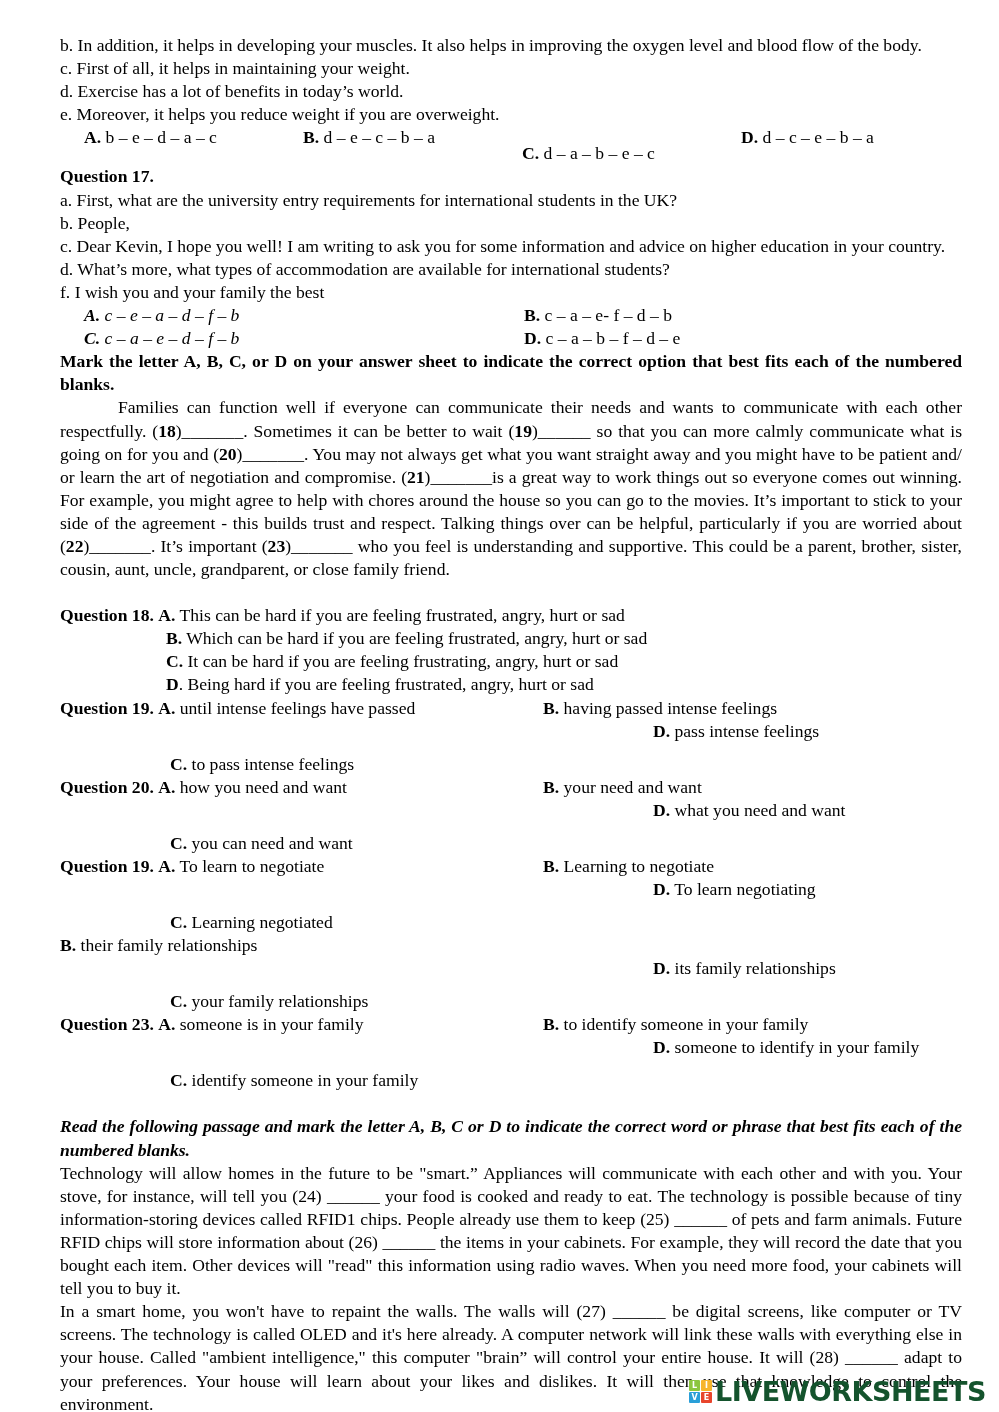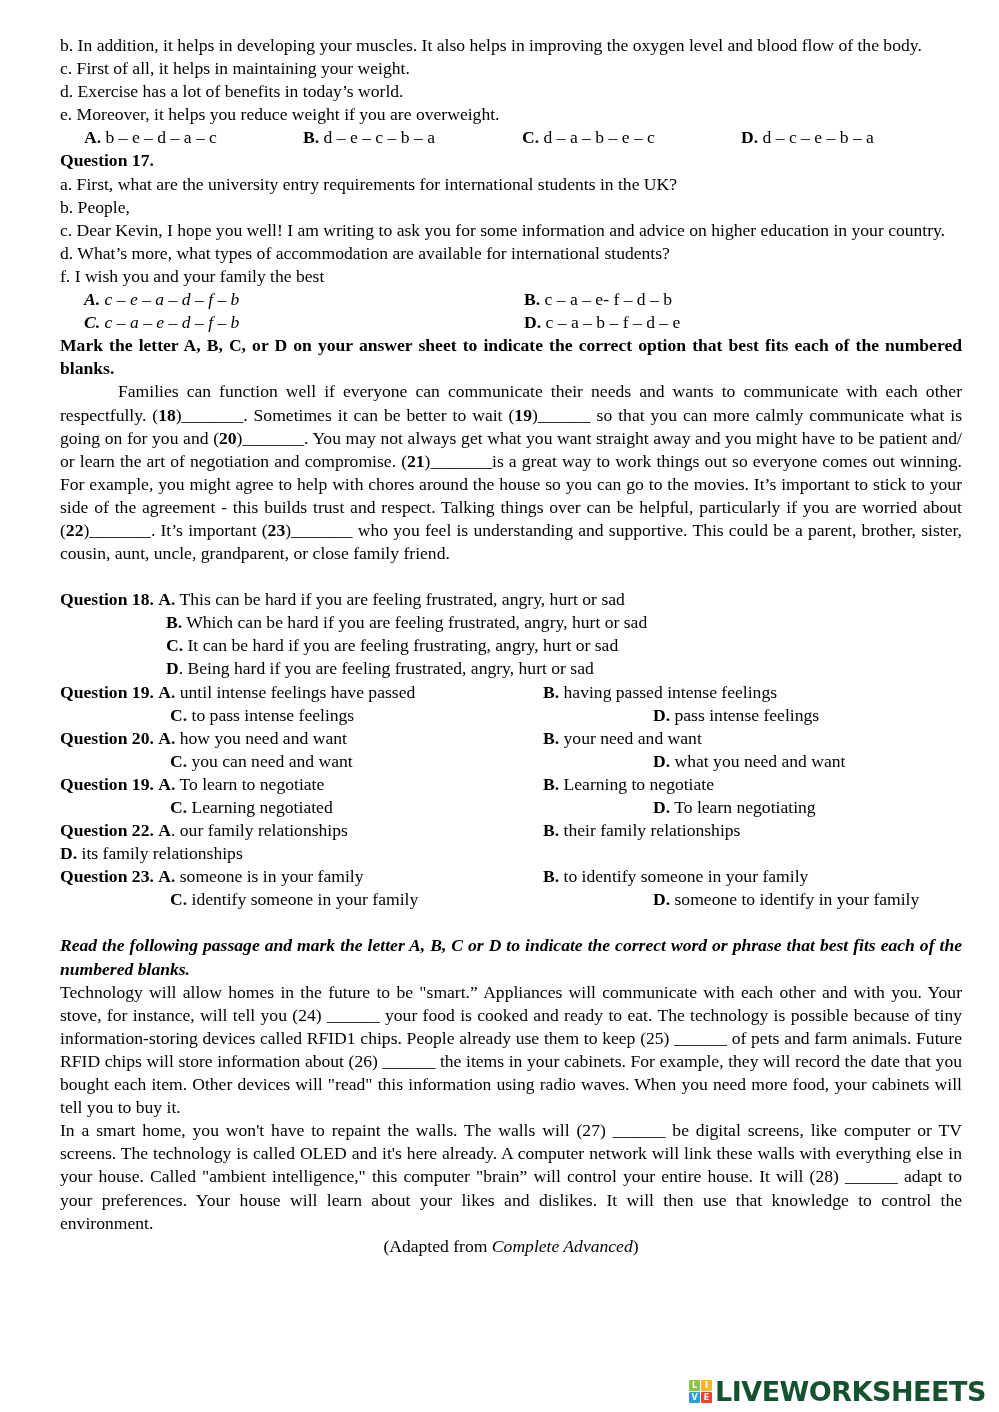--- a/index.html
+++ b/index.html
@@ -5,29 +5,29 @@
   html, body { margin: 0; padding: 0; background: #ffffff; }
   body { width: 999px; height: 1412px; position: relative; overflow: hidden;
          font-family: "Liberation Serif", "DejaVu Serif", serif; color: #000; }
   .page { position: absolute; left: 60px; top: 34px; width: 902px; font-size: 17.6px; line-height: 23.1px; }
   .line { white-space: nowrap; }
   .wrap { white-space: normal; text-align: justify; }
   .b { font-weight: bold; }
   .bi { font-weight: bold; font-style: italic; }
   .opts4 { display: flex; padding-left: 24px; }
   .opts4 > div { white-space: nowrap; }
-  .opts4 .c1 { width: 219px; } .opts4 .c2 { width: 219px; } .opts4 .c3 { width: 219px; }
+  .opts4 .c1 { width: 219px; } .opts4 .c2 { width: 219px; } .opts4 .c3 { width: 219px; margin-top: 16px; }
   .opts2 { display: flex; padding-left: 24px; }
   .opts2 .c1 { width: 440px; white-space: nowrap; font-style: italic; }
   .opts2 .c2 { white-space: nowrap; }
   .indent { text-indent: 58px; }
   .q-row { display: flex; }
   .q-row .left { width: 483px; white-space: nowrap; }
   .q-row .right { white-space: nowrap; text-align: center; }
-  .q-pad { padding-left: 110px; }
+  .q-pad { padding-left: 110px; margin-top: 33px; }
   .q-pad18 { padding-left: 106px; white-space: nowrap; }
   .gap { height: 23px; }
   .source { text-align: center; }
   .logo { position: absolute; left: 689px; top: 1376px; height: 30px; display: flex; align-items: center; }
   .logo-grid { display: grid; grid-template-columns: 11px 11px; grid-template-rows: 11px 11px; gap: 1px; margin-right: 3px; }
   .logo-grid span { font-family: "DejaVu Sans", sans-serif; font-size: 8px; font-weight: bold; color: #fff;
                     display: flex; align-items: center; justify-content: center; border-radius: 1px; }
   .logo-text { font-family: "DejaVu Sans", sans-serif; font-weight: bold; font-size: 27px; color: #14532d; letter-spacing: -0.5px; }
 </style>
 </head>
@@ -96,24 +96,24 @@
   <div class="q-row">
     <div class="left"><span class="b">Question 19.</span> <span><span class="b">A.</span><span> To learn to negotiate</span></span></div>
     <div class="right"><span class="b">B.</span><span> Learning to negotiate</span></div>
   </div>
   <div class="q-row">
     <div class="left q-pad"><span class="b">C.</span><span> Learning negotiated</span></div>
     <div class="right"><span class="b">D.</span><span> To learn negotiating</span></div>
   </div>
 
   <div class="q-row">
-    <div class="left"><span class="b">Question 22.</span> <span><span class="b">A</span><span>. our family relationships</span></span></div>
     <div class="right"><span class="b">B.</span><span> their family relationships</span></div>
   </div>
   <div class="q-row">
+    <div class="left q-pad"><span class="b">C.</span><span> your family relationships</span></div>
     <div class="right"><span class="b">D.</span><span> its family relationships</span></div>
   </div>
 
   <div class="q-row">
     <div class="left"><span class="b">Question 23.</span> <span><span class="b">A.</span><span> someone is in your family</span></span></div>
     <div class="right"><span class="b">B.</span><span> to identify someone in your family</span></div>
   </div>
   <div class="q-row">
     <div class="left q-pad"><span class="b">C.</span><span> identify someone in your family</span></div>
     <div class="right"><span class="b">D.</span><span> someone to identify in your family</span></div>

